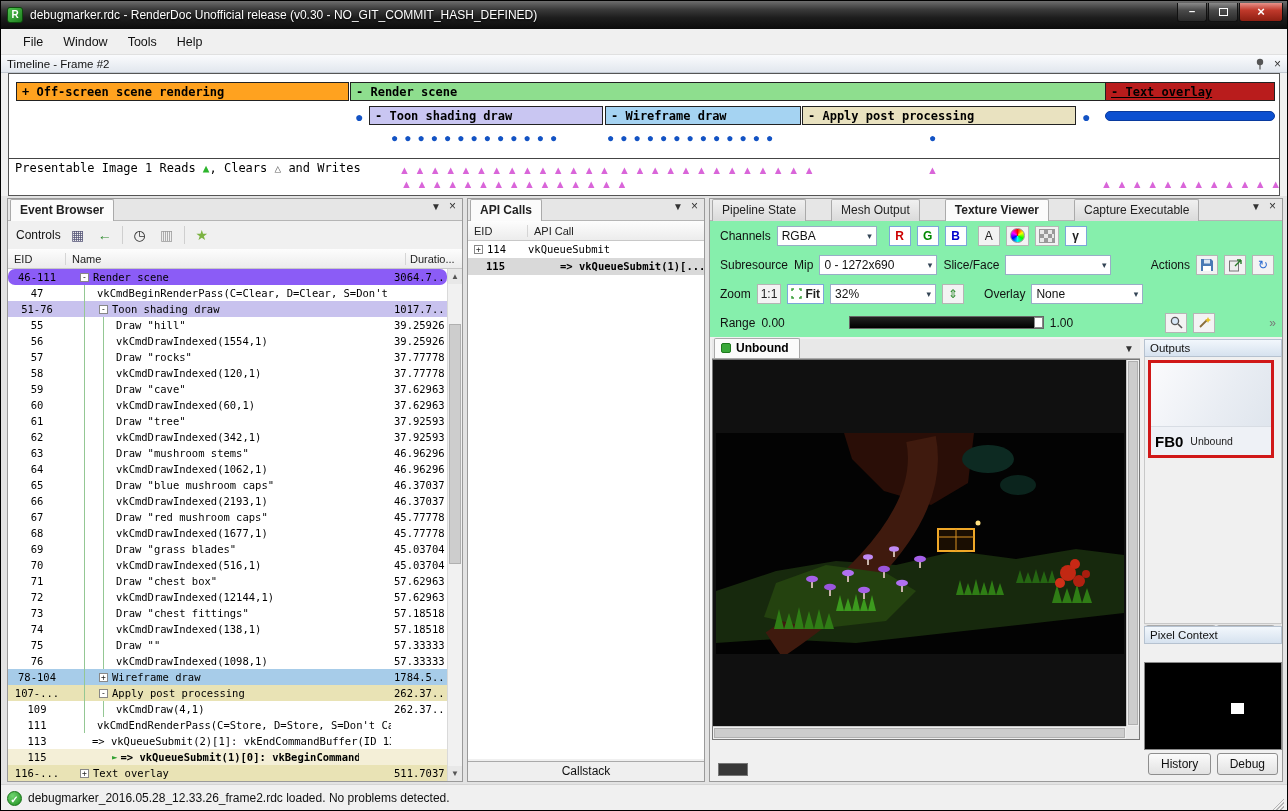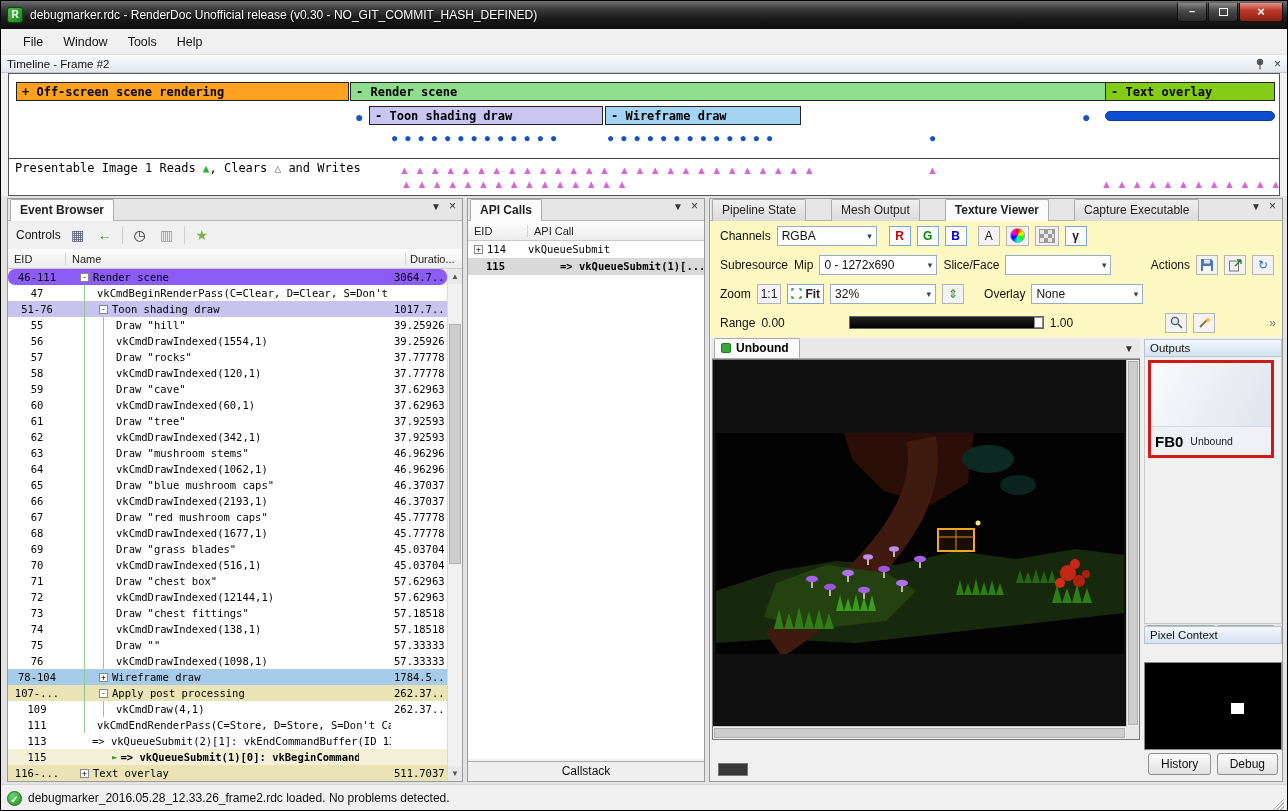--- a/index.html
+++ b/index.html
@@ -27,21 +27,21 @@
 
   
   .tl-header { position:absolute; top:54px; left:0; right:0; height:18px;
     background:linear-gradient(#fafbfd,#e2e7ee); border-bottom:1px solid #c2c9d2;
     display:flex; align-items:center; font-size:11.5px; padding:0 6px; color:#111; }
   .tl-hicons { margin-left:auto; display:flex; align-items:center; gap:9px; color:#333; }
   .xico { font-size:12px; color:#333; }
   .tl-body { position:absolute; top:72px; left:7px; right:7px; height:123px; background:#fff; border:1px solid #555; }
   .bar { position:absolute; height:19px; border:1px solid #222; font:bold 12px/16px "DejaVu Sans Mono",monospace;
     color:#000; padding:1px 5px; white-space:nowrap; overflow:hidden; }
-  .b-orange { background:#ffa21f; } .b-green { background:#8ede8e; } .b-yellow { background:#84cc16; }
+  .b-orange { background:#ffa21f; } .b-green { background:#8ede8e; } .b-yellow { background:#b91c1c;text-decoration:underline; }
   .b-lav { background:#c9c6f2; } .b-blue { background:#a5d3f2; } .b-tan { background:#e9e2c0; }
   .bigdot { position:absolute; color:#1353c4; font-size:14px; line-height:14px; }
   .capsule { position:absolute; height:10px; background:#0b4fd0; border:1px solid #093a9e; border-radius:5px; }
   .dots { position:absolute; color:#1353c4; font-size:12px; letter-spacing:6px; line-height:12px; }
   .tl-sep { position:absolute; left:0; right:0; top:84px; border-top:1px solid #444; }
   .usage { position:absolute; left:6px; top:87px; font:12px/15px "DejaVu Sans Mono",monospace; color:#000; white-space:nowrap; }
   .tri-read { color:#2db52d; font-size:11px; } .tri-clear { color:#666; font-size:11px; }
   .tris { position:absolute; color:#d965d9; font-size:11px; letter-spacing:4.5px; line-height:12px; }
 
   
@@ -92,21 +92,21 @@
   .apirow { display:flex; height:17px; align-items:center; font:10.5px/17px "DejaVu Sans Mono",monospace; }
   .a-eid { width:60px; flex:none; display:flex; align-items:center; padding-left:4px; }
   .a-call { flex:1; overflow:hidden; white-space:nowrap; }
   .apirow.sel { background:#d9d9d9; }
   .apirow .bold { font-weight:bold; }
   .callstack { position:absolute; bottom:0; left:0; right:0; height:20px; background:#efefef; border-top:1px solid #aaa;
     text-align:center; font-size:12px; line-height:19px; color:#111; }
 
   
   .rp { left:708px; width:574px; }
-  .tbrow { position:absolute; left:0; right:0; height:29px; background:#fef9c3; display:flex; align-items:center;
+  .tbrow { position:absolute; left:0; right:0; height:29px; background:#86efac; display:flex; align-items:center;
     gap:6px; padding-left:10px; font-size:12px; color:#111; }
   .combo { height:20px; background:#fff; border:1px solid #98aec6; display:flex; align-items:center;
     padding:0 4px; font-size:12px; color:#111; }
   .combo .cv { overflow:hidden; white-space:nowrap; flex:1; }
   .combo .caret { margin-left:4px; font-size:9px; color:#345; }
   .tbtn { height:20px; min-width:22px; padding:0 3px; border:1px solid #7da7d9; background:#fff; display:flex;
     align-items:center; justify-content:center; font-size:12px; font-weight:bold; color:#222; gap:3px; }
   .tbtn.inact { border-color:#b5b5b5; background:#f3f3f3; font-weight:normal; }
   .cr { color:#c00; } .cg { color:#080; } .cb { color:#00c; }
   .wheel { width:15px; height:15px; border-radius:50%; border:1px solid #999;
@@ -198,20 +198,21 @@
     </span>
   </div>
   <div class="tl-body">
     <div class="bar b-orange" style="left:7px;top:8px;width:333px">+ Off-screen scene rendering</div>
     <div class="bar b-green" style="left:341px;top:8px;width:757px">- Render scene</div>
     <div class="bar b-yellow" style="left:1096px;top:8px;width:170px">- Text overlay</div>
 
     <span class="bigdot" style="left:346px;top:36px">●</span>
     <div class="bar b-lav" style="left:360px;top:32px;width:234px">- Toon shading draw</div>
     <div class="bar b-blue" style="left:596px;top:32px;width:196px">- Wireframe draw</div>
+    <div class="bar b-tan" style="left:793px;top:32px;width:274px">- Apply post processing</div>
     <span class="bigdot" style="left:1073px;top:36px">●</span>
     <div class="capsule" style="left:1096px;top:37px;width:170px"></div>
 
     <span class="dots" style="left:382px;top:58px">●●●●●●●●●●●●●</span>
     <span class="dots" style="left:598px;top:58px">●●●●●●●●●●●●●</span>
     <span class="dots" style="left:920px;top:58px">●</span>
 
     <div class="tl-sep"></div>
 
     <div class="usage">

